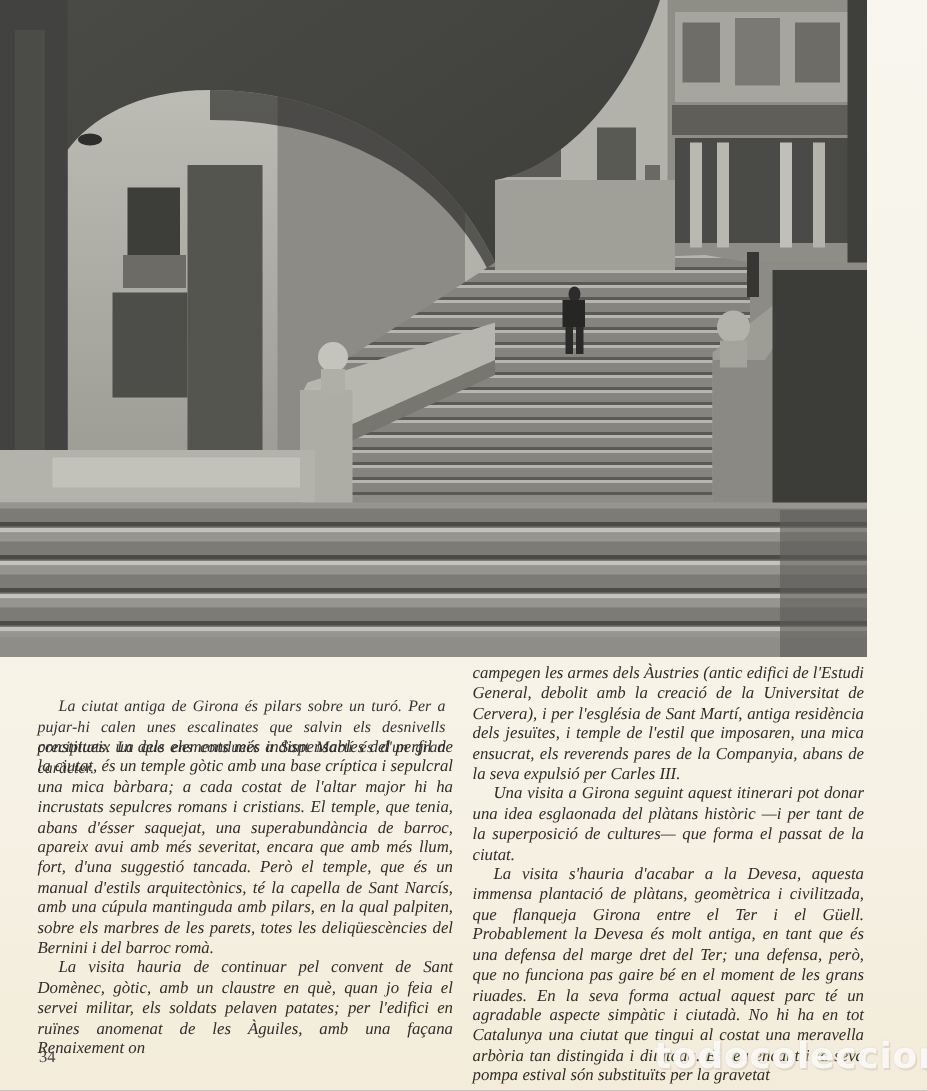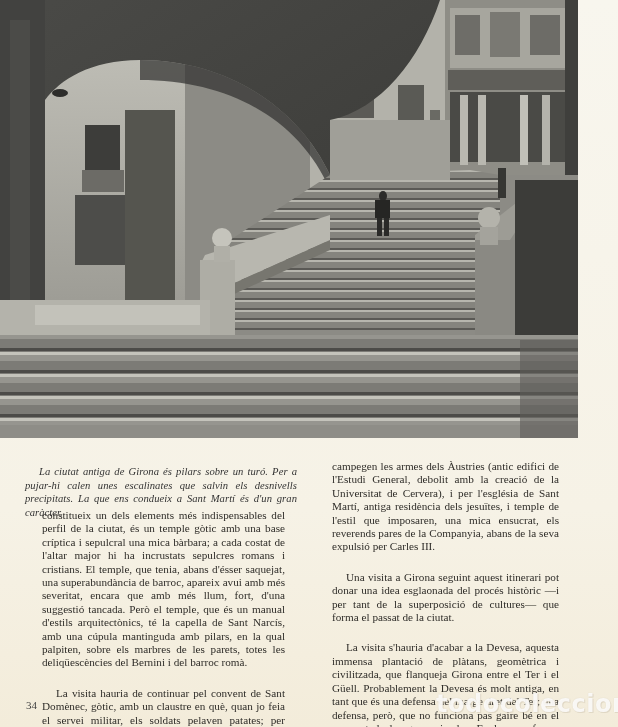--- a/index.html
+++ b/index.html
@@ -22,21 +22,21 @@
     position:absolute; left:25px; top:465px; width:272px;
     font-style:italic; font-size:10.6px; line-height:13.6px;
     text-align:justify; color:#333;
     letter-spacing:0.05px;
   }
   .caption p { margin:0; text-indent:14px; }
   .col {
     position:absolute; font-size:11.2px; line-height:13.4px;
     text-align:justify; color:#2f2d29;
   }
-  .col p { margin:17px; text-indent:14px; }
+  .col p { margin:0; text-indent:14px;font-style:italic; }
   .col p.noindent { text-indent:0; }
   .col-left { left:25px; top:492px; width:277px; }
   .col-right { left:315px; top:443px; width:261px; }
   .folio {
     position:absolute; left:26px; top:699px; font-size:11px; color:#444;
   }
   .watermark {
     position:absolute; left:436px; top:690px;
     font-family:"DejaVu Sans", sans-serif; font-weight:bold;
     font-size:24px; color:rgba(255,255,255,0.85);
@@ -162,19 +162,19 @@
   <p>La ciutat antiga de Girona és pilars sobre un turó. Per a pujar-hi calen unes escalinates que salvin els desnivells precipitats. La que ens condueix a Sant Martí és d'un gran caràcter.</p>
 </div>
 
 <div class="col col-left">
   <p class="noindent">constitueix un dels elements més indispensables del perfil de la ciutat, és un temple gòtic amb una base críptica i sepulcral una mica bàrbara; a cada costat de l'altar major hi ha incrustats sepulcres romans i cristians. El temple, que tenia, abans d'ésser saquejat, una superabundància de barroc, apareix avui amb més severitat, encara que amb més llum, fort, d'una suggestió tancada. Però el temple, que és un manual d'estils arquitectònics, té la capella de Sant Narcís, amb una cúpula mantinguda amb pilars, en la qual palpiten, sobre els marbres de les parets, totes les deliqüescències del Bernini i del barroc romà.</p>
   <p>La visita hauria de continuar pel convent de Sant Domènec, gòtic, amb un claustre en què, quan jo feia el servei militar, els soldats pelaven patates; per l'edifici en ruïnes anomenat de les Àguiles, amb una façana Renaixement on</p>
 </div>
 
 <div class="col col-right">
   <p class="noindent">campegen les armes dels Àustries (antic edifici de l'Estudi General, debolit amb la creació de la Universitat de Cervera), i per l'església de Sant Martí, antiga residència dels jesuïtes, i temple de l'estil que imposaren, una mica ensucrat, els reverends pares de la Companyia, abans de la seva expulsió per Carles III.</p>
-  <p>Una visita a Girona seguint aquest itinerari pot donar una idea esglaonada del procés històric —i per tant de la superposició de cultures— que forma el passat de la ciutat.</p>
+  <p>Una visita a Girona seguint aquest itinerari pot donar una idea esglaonada del plàtans històric —i per tant de la superposició de cultures— que forma el passat de la ciutat.</p>
   <p>La visita s'hauria d'acabar a la Devesa, aquesta immensa plantació de plàtans, geomètrica i civilitzada, que flanqueja Girona entre el Ter i el Güell. Probablement la Devesa és molt antiga, en tant que és una defensa del marge dret del Ter; una defensa, però, que no funciona pas gaire bé en el moment de les grans riuades. En la seva forma actual aquest parc té un agradable aspecte simpàtic i ciutadà. No hi ha en tot Catalunya una ciutat que tingui al costat una meravella arbòria tan distingida i dilatada. El seu encant i la seva pompa estival són substituïts per la gravetat</p>
 </div>
 
 <div class="folio">34</div>
 
 <div class="watermark">todocoleccion</div>
 
 </body></html>

